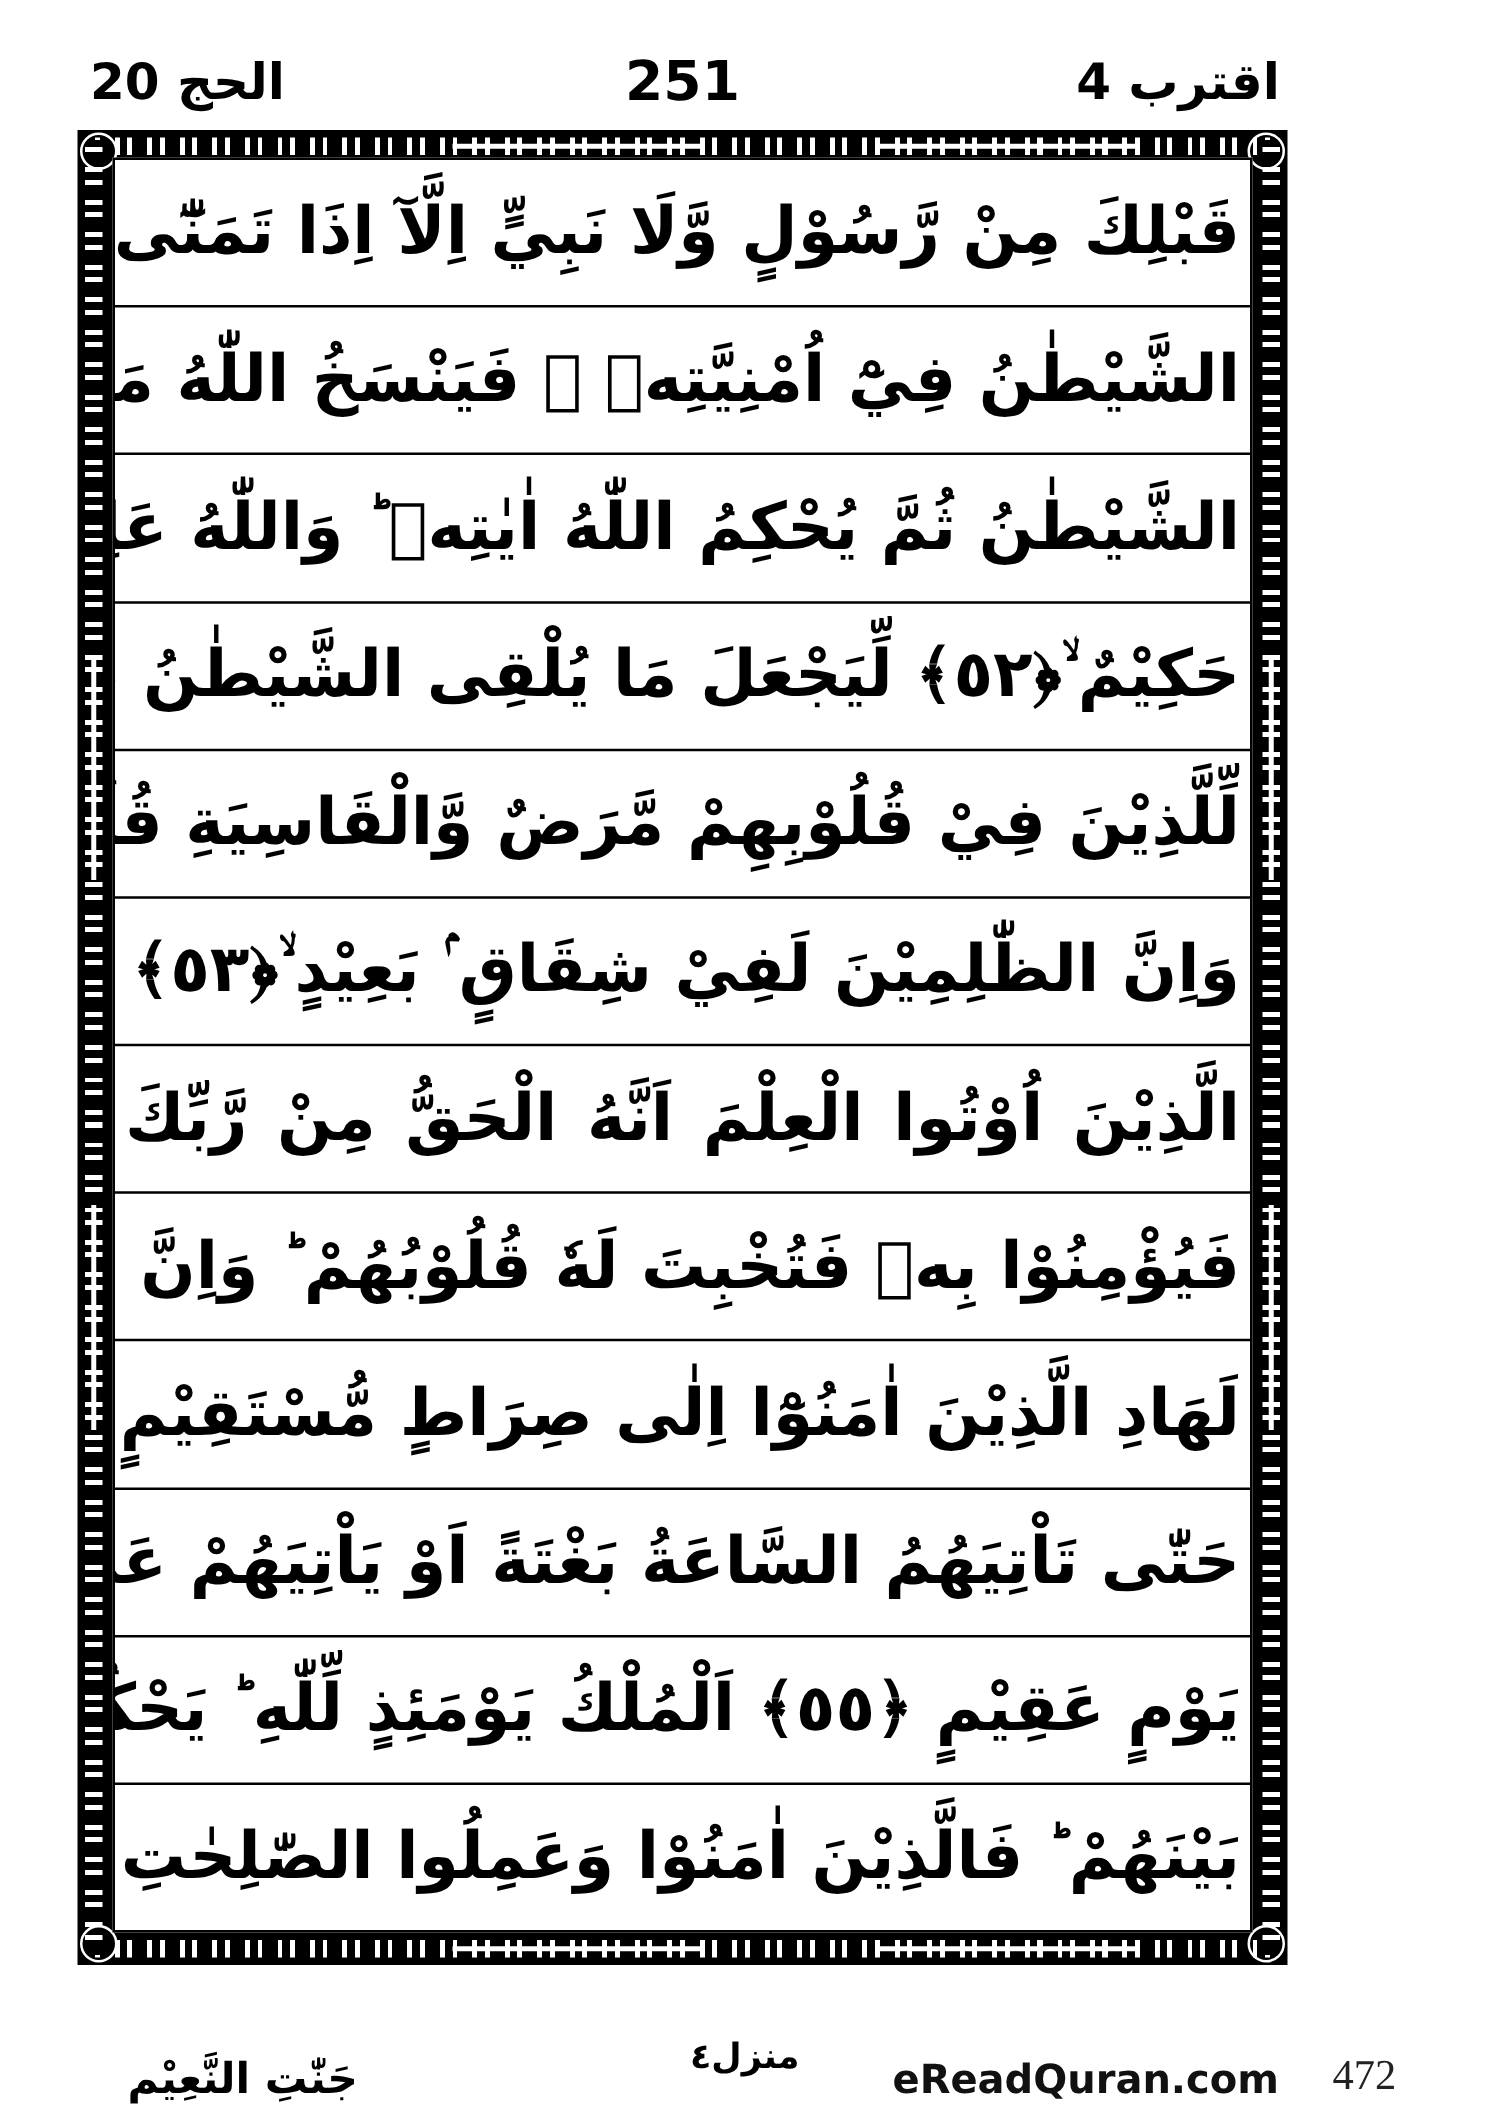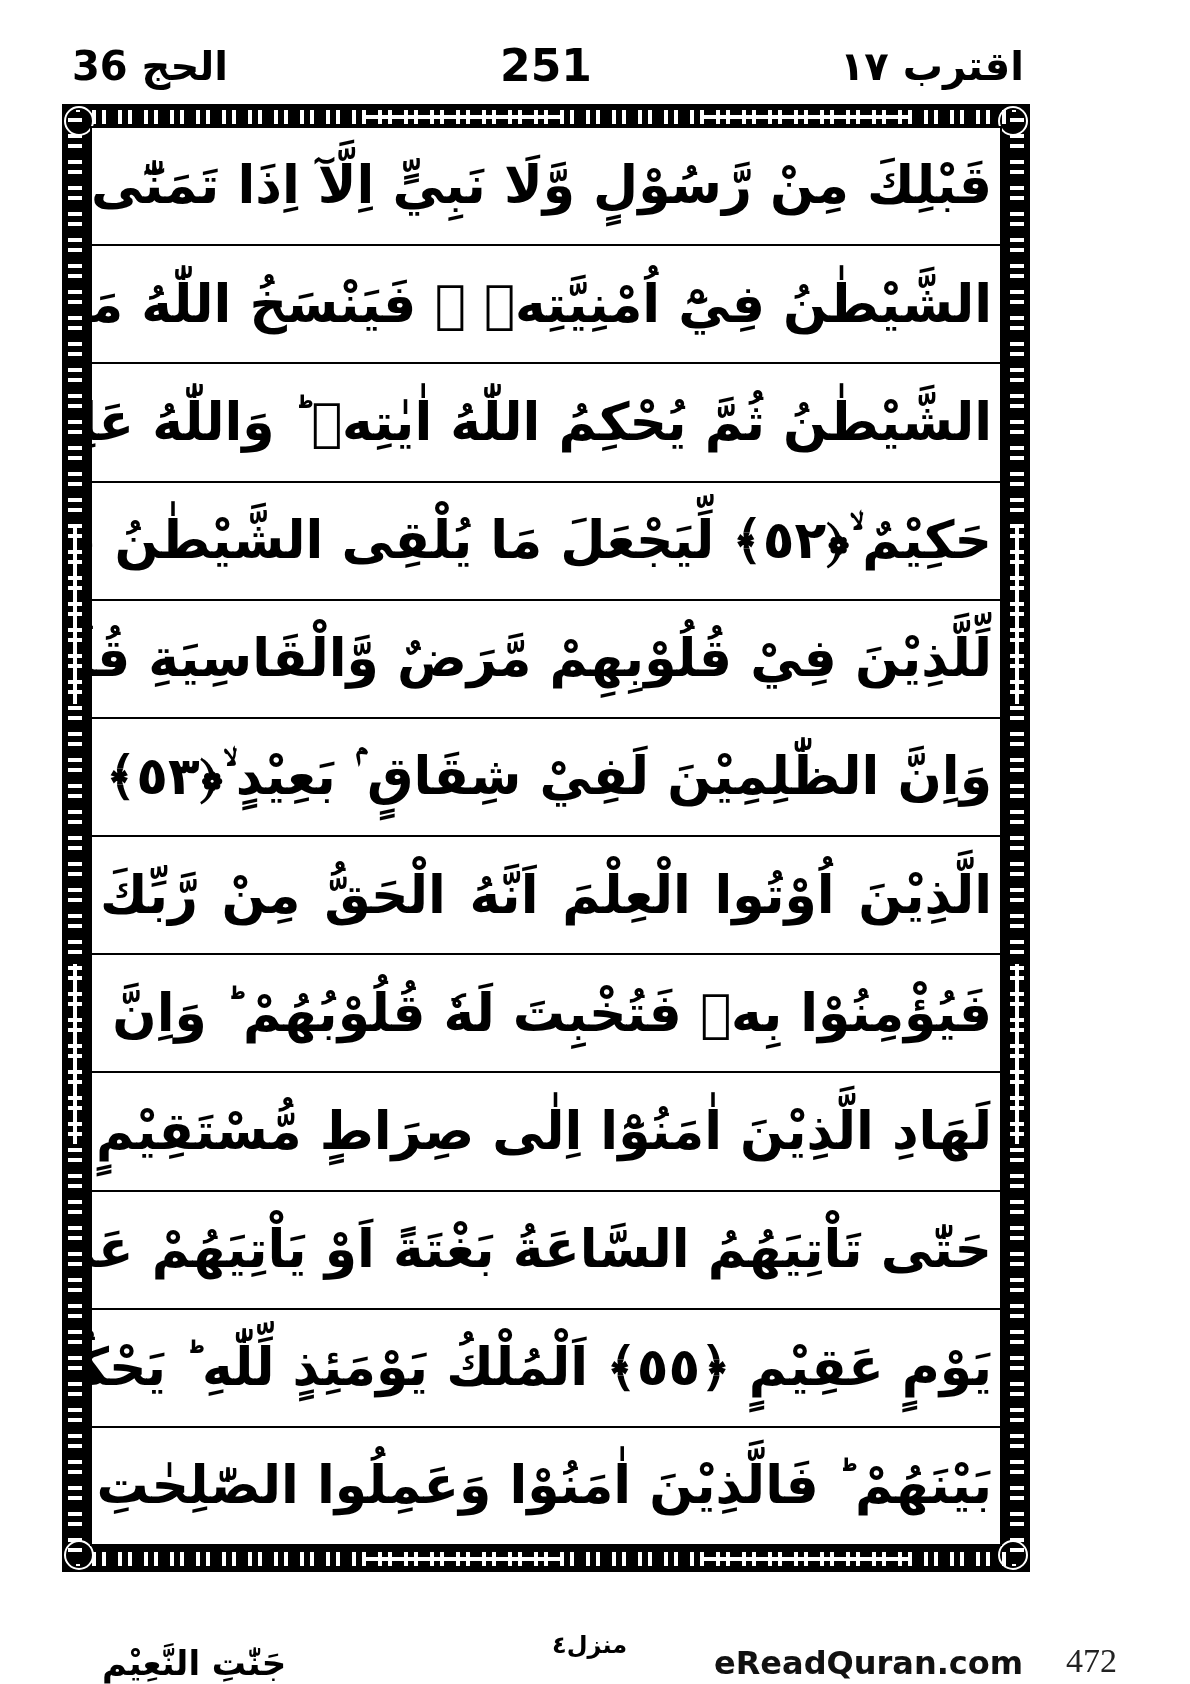--- a/index.html
+++ b/index.html
@@ -53,38 +53,38 @@
       width: 100%; text-align-last: justify;
     }
 
     .footer { position: absolute; top: 1584px; left: 62px; width: 990px; height: 70px; margin-top: 43px; }
     .ftr-left {
       position: absolute; left: 40px; top: 14px; direction: rtl; font-weight: bold;
       font-size: 34px; line-height: 44px; white-space: nowrap;
     }
     .ftr-manzil {
       position: absolute; left: 490px; top: 0; direction: rtl; font-weight: bold;
-      font-size: 24px; line-height: 36px; white-space: nowrap;
+      font-size: 28px; line-height: 36px; white-space: nowrap;
     }
     .ftr-site {
       position: absolute; left: 652px; top: 16px; font-family: "DejaVu Sans", sans-serif;
       font-weight: bold; font-size: 32px; line-height: 40px; color: #111;
     }
     .ftr-page {
       position: absolute; left: 1004px; top: 16px; font-family: "Liberation Serif", serif;
       font-size: 34px; line-height: 36px; color: #222;
     }
   </style>
 </head>
 <body>
 
 <div class="header">
-  <div class="hdr-left">الحج 36</div>
+  <div class="hdr-left">الحج 20</div>
   <div class="hdr-center">251</div>
-  <div class="hdr-right">اقترب ١٧</div>
+  <div class="hdr-right">اقترب 4</div>
 </div>
 
 <div class="frame">
   <div class="band band-top"></div>
   <div class="band band-bottom"></div>
   <div class="band band-left"></div>
   <div class="band band-right"></div>
 
   <div class="band-mid-h" style="left:300px; width:200px; top:11px;"></div>
   <div class="band-mid-h" style="left:640px; width:210px; top:11px;"></div>

